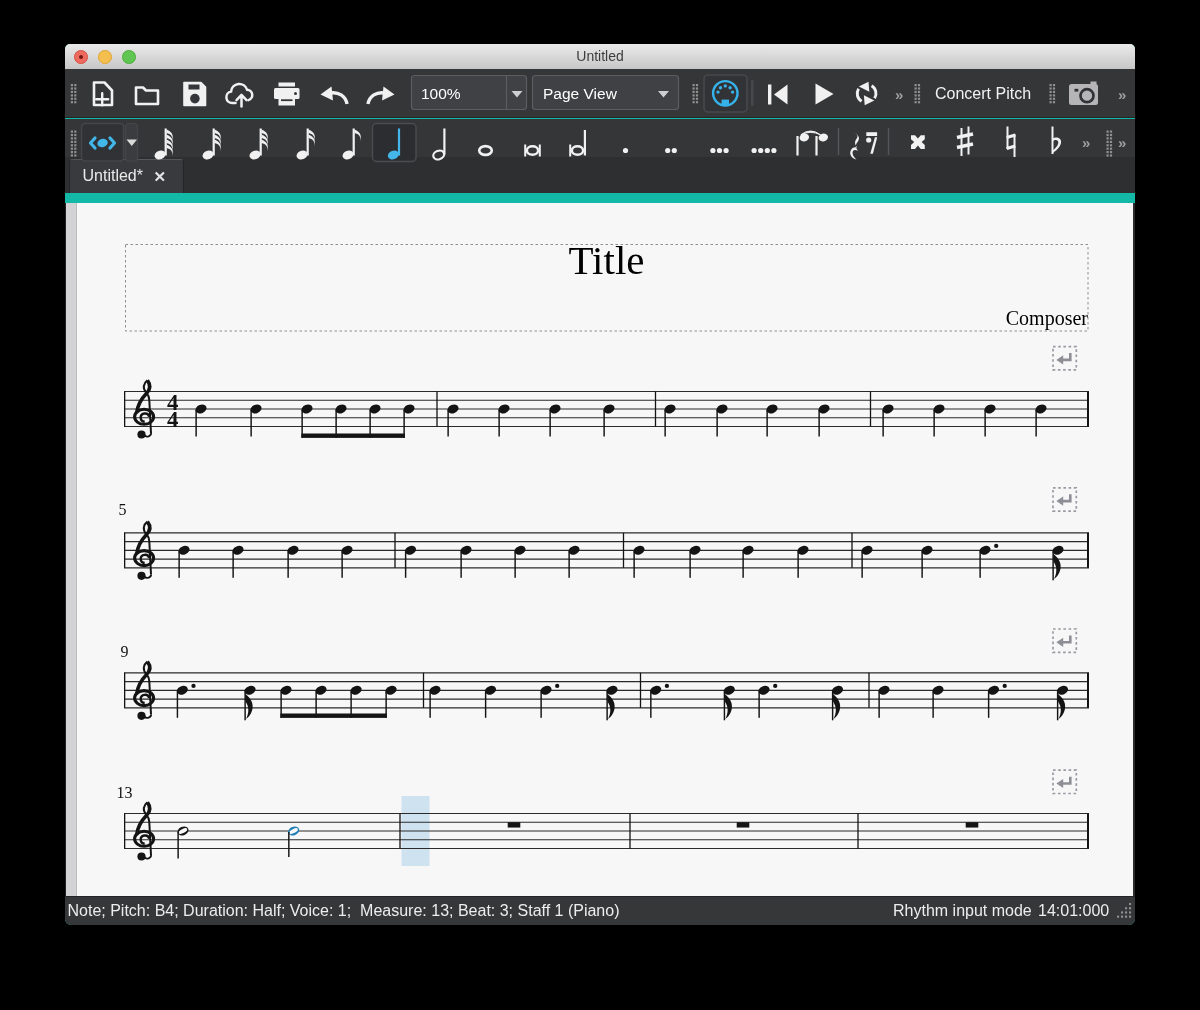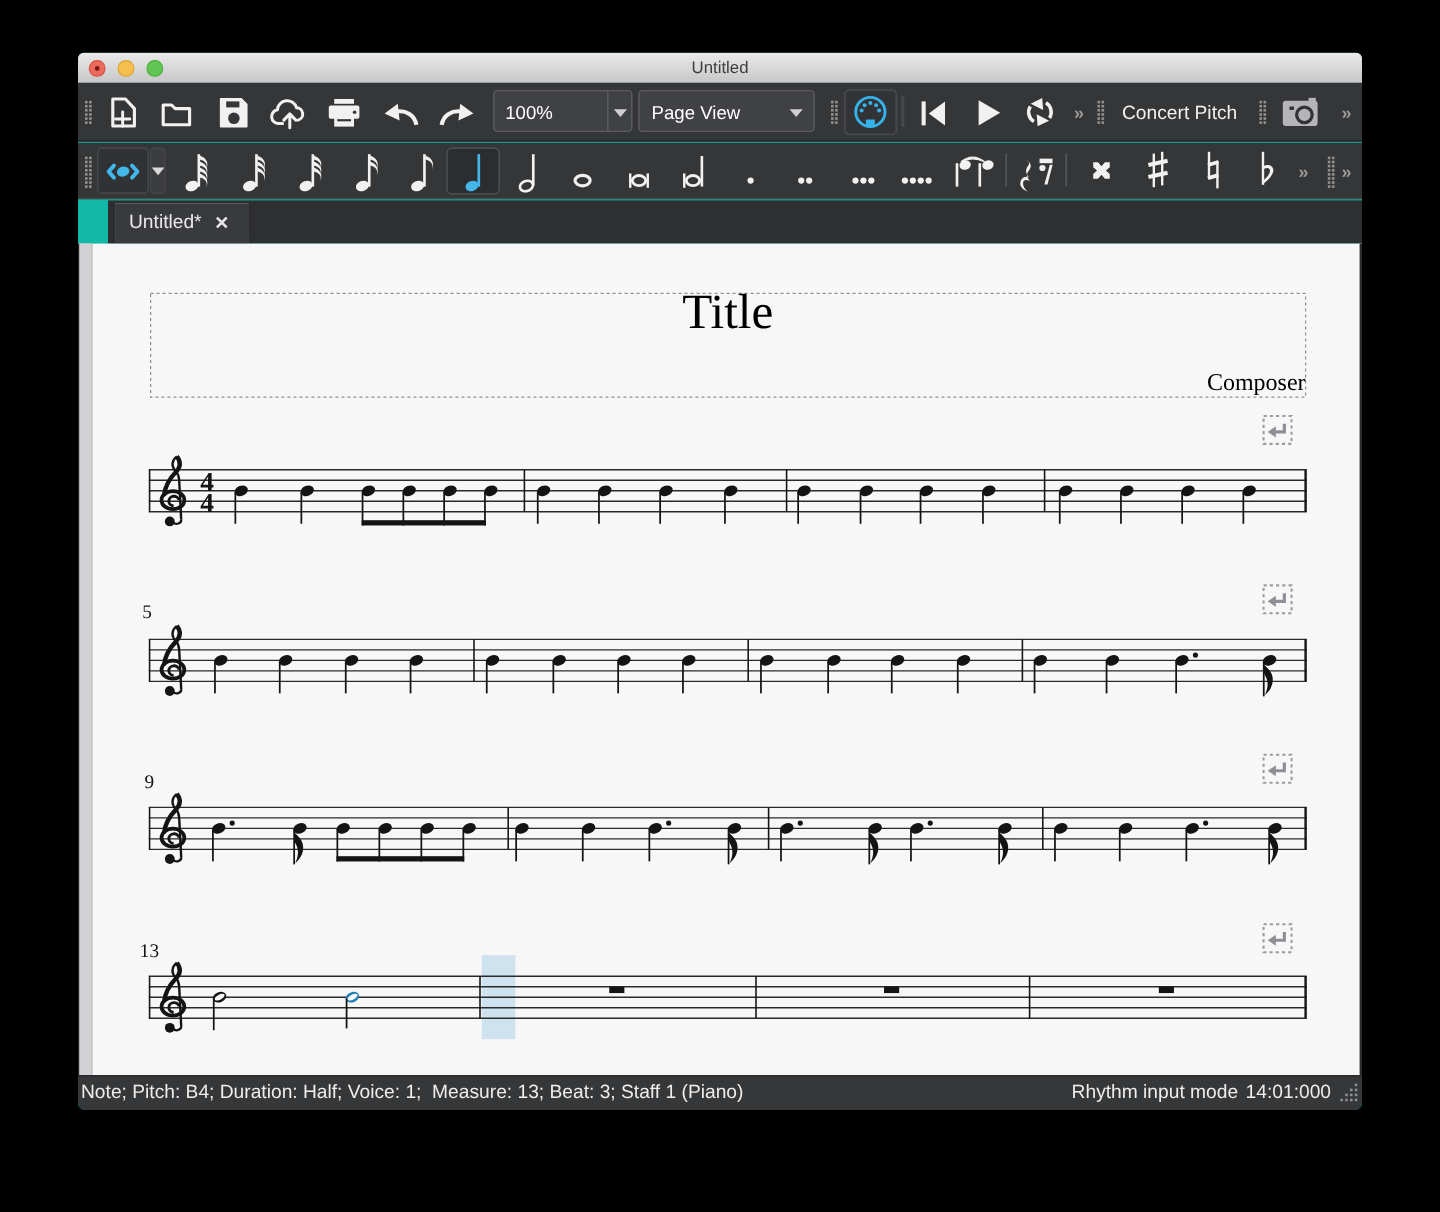--- a/index.html
+++ b/index.html
@@ -3,21 +3,21 @@
 <meta charset="utf-8">
 <style>
   html,body{margin:0;padding:0;background:#000;width:1200px;height:1010px;overflow:hidden;}
   *{box-sizing:border-box;font-family:"Liberation Sans",sans-serif;-webkit-font-smoothing:antialiased;}
   #win{position:absolute;left:65px;top:44px;width:1070px;height:881px;border-radius:5px 5px 6px 6px;overflow:hidden;background:#14b8a6;opacity:0.999;}
   #titlebar{position:absolute;left:0;top:0;width:100%;height:25px;background:linear-gradient(#eaeaea,#c7c7c8);}
   .tl{position:absolute;top:6.2px;width:13.6px;height:13.6px;border-radius:50%;}
   #title{position:absolute;left:0;top:0;width:100%;text-align:center;font-size:14px;line-height:25px;color:#3d3d3d;}
   #row1{position:absolute;left:0;top:25px;width:100%;height:49px;background:#353638;border-bottom:1px solid #242527;}
   #row2{position:absolute;left:0;top:75px;width:100%;height:47px;background:#353638;border-bottom:1px solid #4a4b4d;}
-  #tabbar{position:absolute;left:0;top:123px;width:100%;height:36px;background:#2e2f30;margin-left:25px;}
+  #tabbar{position:absolute;left:0;top:113px;width:100%;height:36px;background:#2e2f30;}
   #tab{position:absolute;left:3.5px;top:2px;width:115px;height:34px;background:#393a3d;border-radius:4px 4px 0 0;border-top:1px solid #56575a;border-left:1px solid #232427;border-right:1px solid #232427;color:rgba(236,236,236,0.99);font-size:16px;line-height:32px;padding-left:13px;}
   #tabx{position:absolute;left:84px;top:1px;font-size:15px;font-weight:bold;color:rgba(232,232,232,0.99);}
   #score{position:absolute;left:0;top:159px;width:100%;height:693px;background:#f7f7f8;}
   #graystrip{position:absolute;left:0;top:0;width:11.5px;height:100%;background:#d3d3d5;border-right:1px solid #bcbcbe;border-left:1.5px solid #232324;}
   #rightstrip{position:absolute;right:0;top:0;width:2px;height:100%;background:#2a2b2d;}
   #statusbar{position:absolute;left:0;top:852px;width:100%;height:40px;background:#363738;border-top:1px solid #232427;color:#ededee;font-size:16px;}
   #stL{position:absolute;left:2.5px;top:0;line-height:28px;}
   #stR1{position:absolute;left:828px;top:0;line-height:28px;}
   #stR2{position:absolute;left:973px;top:0;line-height:28px;}
   svg{position:absolute;}

